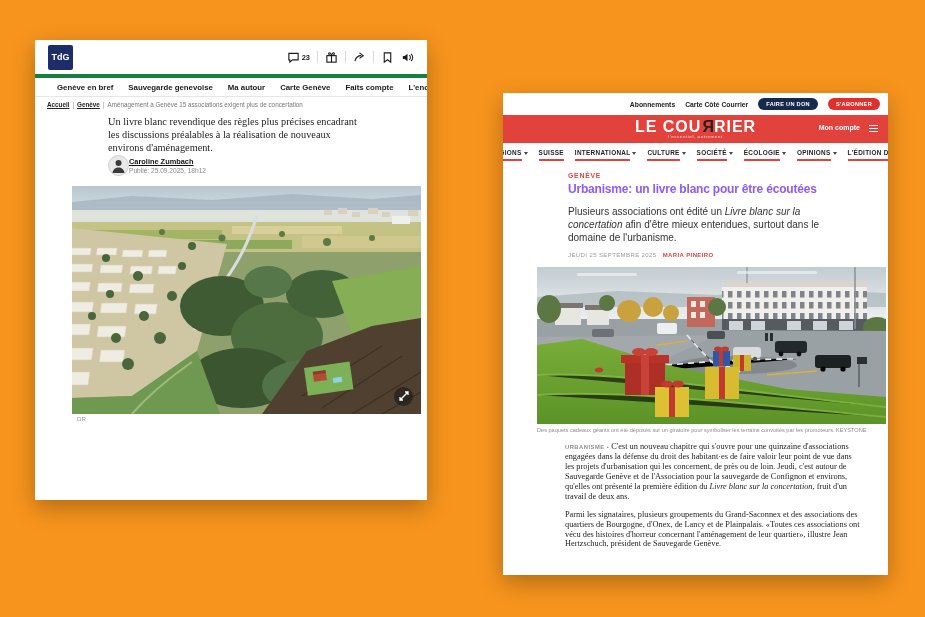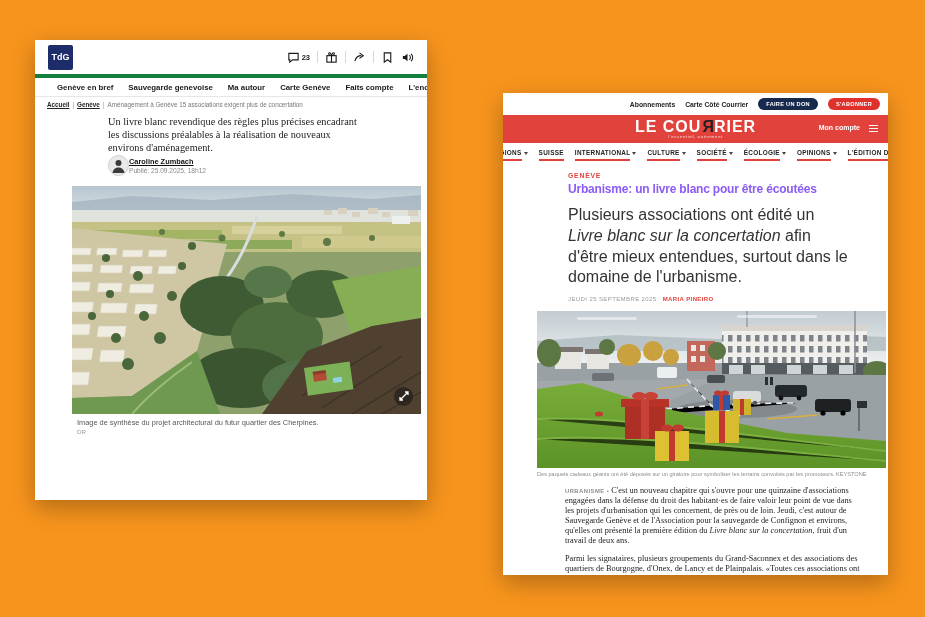--- a/index.html
+++ b/index.html
@@ -57,21 +57,21 @@
   .menu-icon{position:absolute;right:10px;top:8px;width:9px;cursor:pointer;}
   .menu-icon div{height:1.4px;background:#fff;margin:1.6px 0;}
   .lc-nav{display:flex;align-items:center;gap:11px;height:20px;margin-left:-13px;padding-right:8px;
           font-size:6.4px;font-weight:bold;color:#222;letter-spacing:.3px;white-space:nowrap;}
   .cnav-item{display:flex;align-items:center;gap:2px;cursor:pointer;position:relative;padding-top:3px;}
   .cnav-item .lbl{border-bottom:2px solid #e2423c;padding-bottom:3px;}
   .caret{width:0;height:0;border-left:2.4px solid transparent;border-right:2.4px solid transparent;
          border-top:3px solid #444;margin-bottom:3px;}
   .lc-kicker{margin:9px 0 0 65px;font-size:6.8px;font-weight:bold;color:#e2423c;letter-spacing:.8px;cursor:pointer;}
   .lc-title{margin:4px 58px 0 65px;font-size:12px;font-weight:bold;color:#8b5cf6;line-height:1.16;letter-spacing:-.2px;}
-  .lc-lead{margin:8px 38px 0 65px;font-size:16px;color:#333;line-height:1.3;}
+  .lc-lead{margin:8px 38px 0 65px;font-size:10px;color:#333;line-height:1.3;}
   .lc-lead i{font-style:italic;}
   .lc-byline{margin:8px 0 0 65px;font-size:6px;letter-spacing:.4px;}
   .lc-date{color:#9a9a9a;}
   .lc-authname{color:#e2423c;font-weight:bold;margin-left:4px;cursor:pointer;}
   .lc-photo{margin:9px 0 0 34px;width:349px;height:157px;background:#9aa1a4;}
   .lc-photo svg{display:block;}
   .lc-cap{margin:3px 0 0 34px;font-size:5.6px;color:#8d8d8d;white-space:nowrap;overflow:hidden;}
   .lc-body{margin:9px 28px 0 62px;font-family:"Liberation Serif",serif;font-size:8.3px;line-height:1.2;color:#222;}
   .lc-body p{margin:0 0 8px 0;}
   .body-label{font-family:"Liberation Sans",sans-serif;font-size:5.8px;font-weight:bold;color:#8d8d8d;
@@ -263,21 +263,20 @@
         </g>
         <path d="M0 212 L60 210 L125 165 L148 228 L0 228 Z" fill="#6f9950"></path>
         <path d="M60 228 C80 205 100 190 120 176" fill="none" stroke="#9dbb7a" stroke-width="2"></path>
       </svg>
       <div class="expand-btn">
         <svg width="10" height="10" viewBox="0 0 10 10">
             <path d="M1 9 L9 1 M6 1 h3 v3 M4 9 H1 V6" fill="none" stroke="#fff" stroke-width="1.3"></path>
           </svg>
       </div>
     </div>
-    <div class="tdg-cap">Image de synthèse du projet architectural du futur quartier des Cherpines.</div>
     <div class="tdg-credit">DR</div>
   </div>
 
   <div class="card lc">
 
     <div class="lc-topbar">
       <span class="lc-toplink">Abonnements</span>
       <span class="lc-toplink">Carte Côté Courrier</span>
       <span class="pill pill-dark">FAIRE UN DON</span>
       <span class="pill pill-red">S'ABONNER</span>

